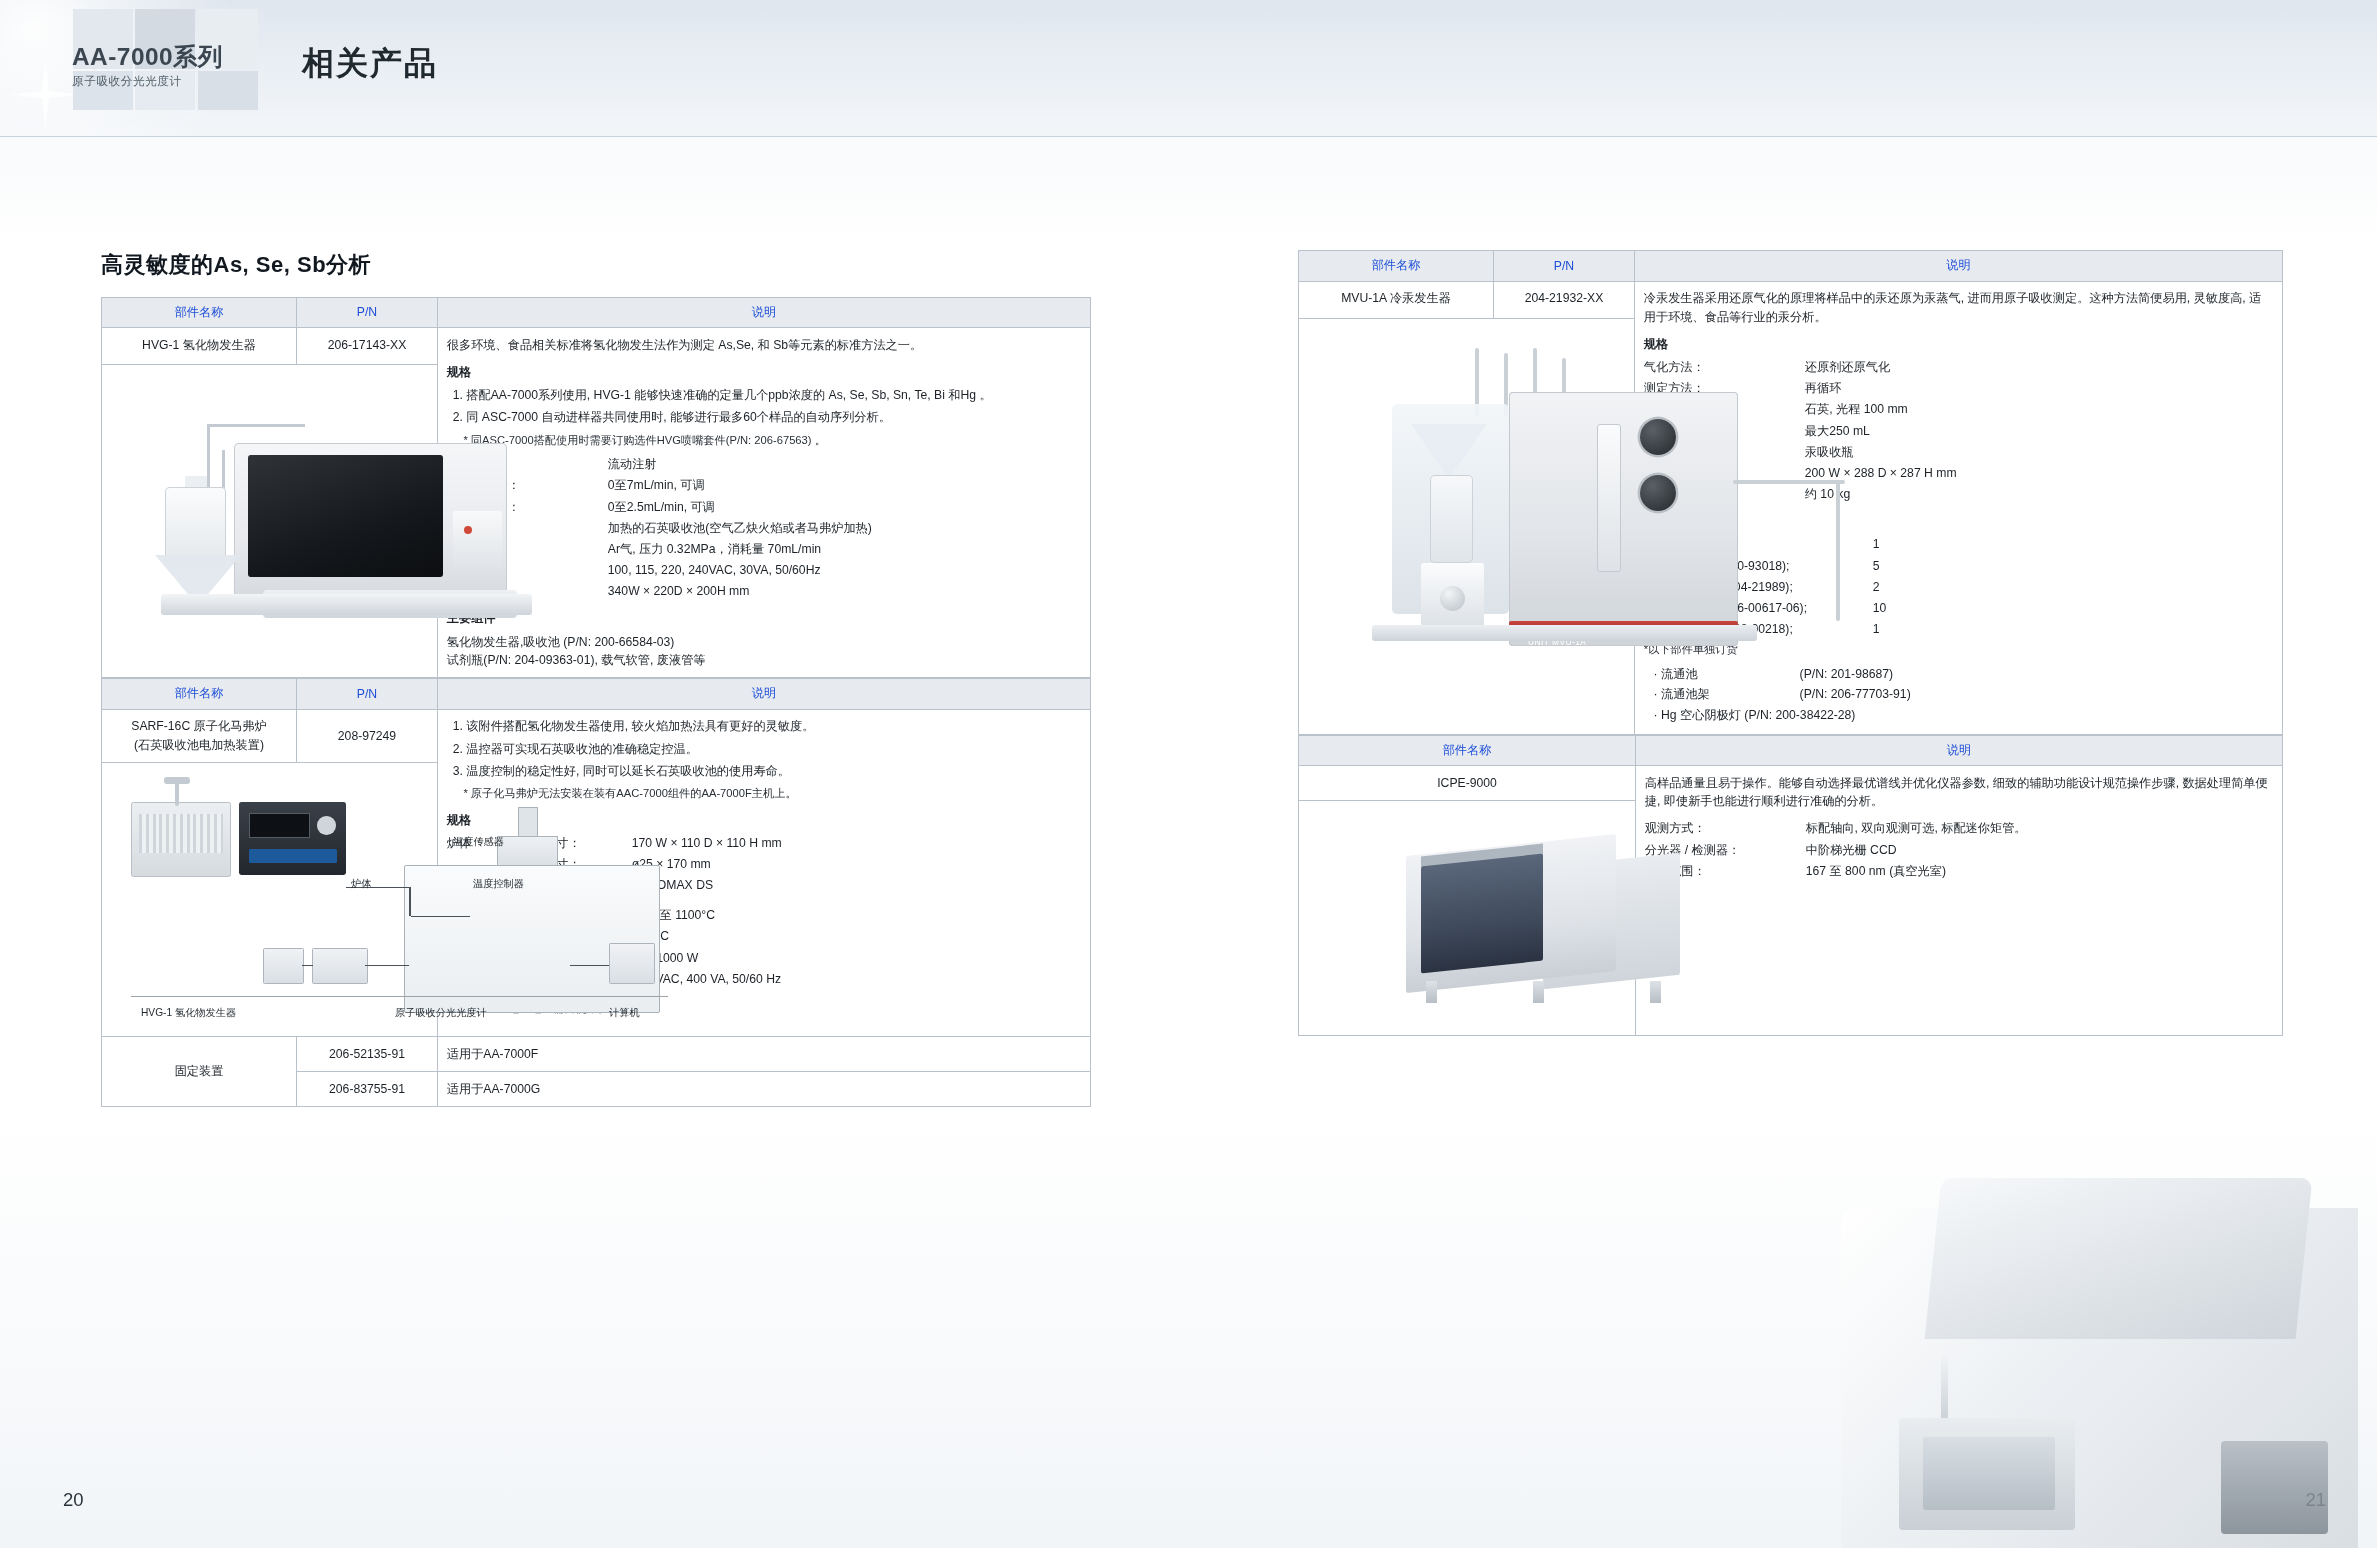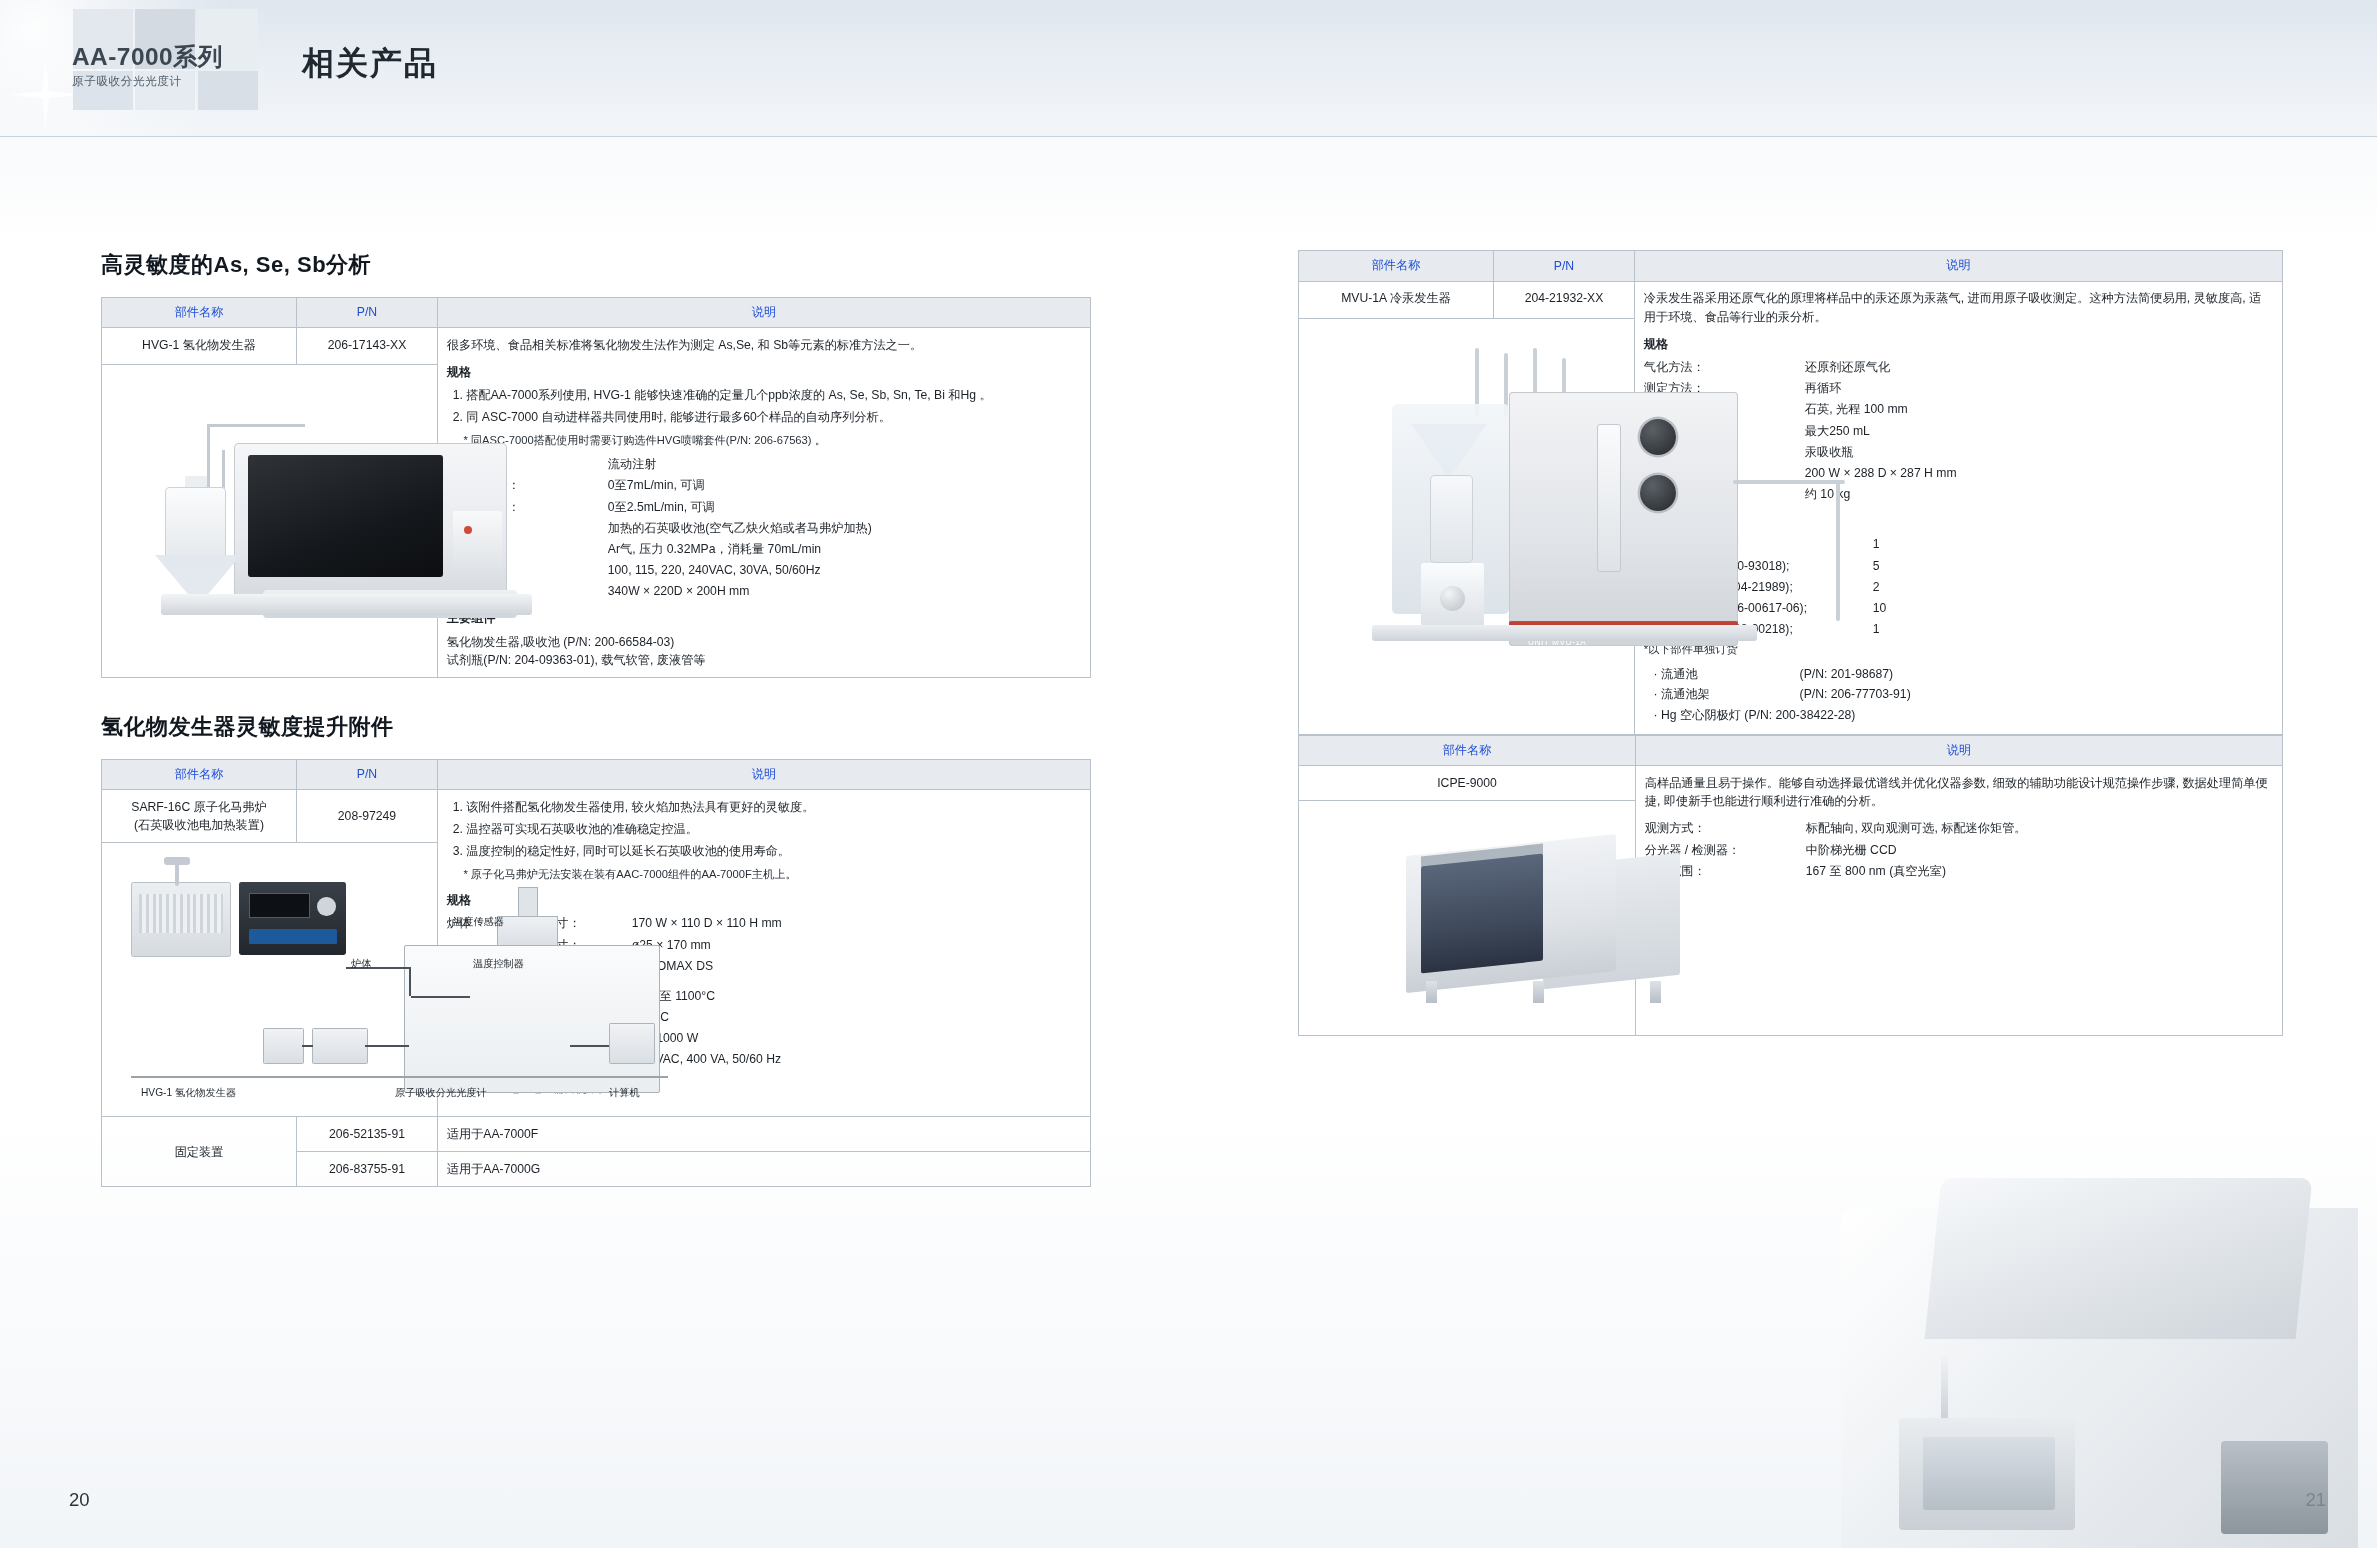--- a/index.html
+++ b/index.html
@@ -391,21 +391,21 @@
     position: absolute; top: 0; width: 10.7px; height: 22.4px;
     background: linear-gradient(180deg,#dde2e7,#b7bec5);
   }
 
   
   .pagenum {
     position: absolute;
     font-size: 18.5px;
     color: #2b333b;
   }
-  .pn-left  { left: 69px; bottom: 38px; }
+  .pn-left  { left: 63px; bottom: 38px; }
   .pn-right { right: 51px; bottom: 38px; color:#7c858e; }
 
   .device {
     position: absolute;
     right: 0; bottom: 0; width: 605px; height: 390px;
     pointer-events: none;
   }
   .device .d-body {
     position: absolute; right: 19.5px; bottom: 0; width: 517px; height: 341px;
     background: linear-gradient(135deg,#ffffff 0%, #eef1f4 40%, #d9dee3 100%);
@@ -546,21 +546,20 @@
               <div class="flask-base"></div>
               <div class="tray"></div>
               <div class="vials"></div>
               <div class="base"></div>
             </div>
           </td>
         </tr>
       </tbody>
     </table>
 
-    <h2 class="section-title" style="margin-top:34px">氢化物发生器灵敏度提升附件</h2>
 
     <table class="prod">
       <colgroup>
           <col style="width:195px">
           <col style="width:141px">
           <col>
         </colgroup>
       <thead>
         <tr>
           <th>部件名称</th>

